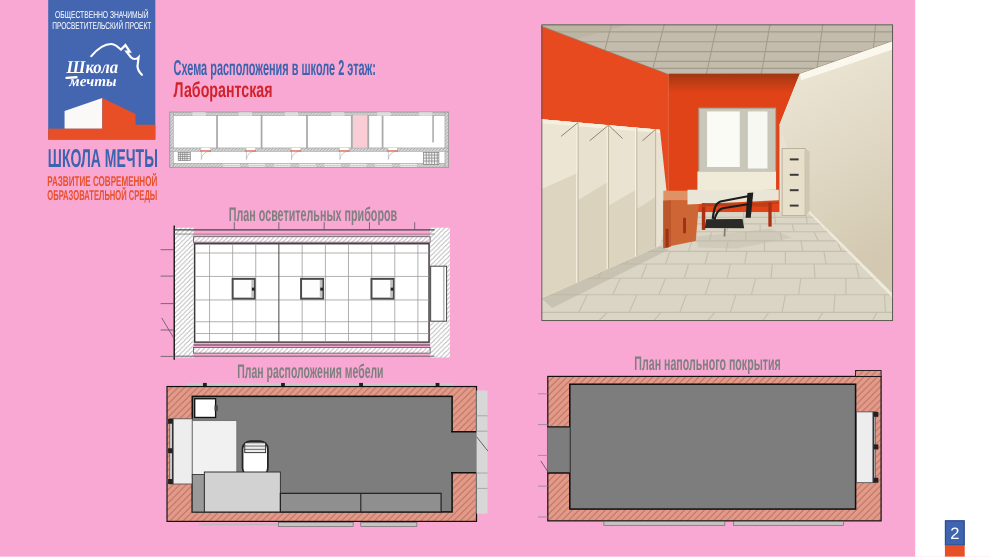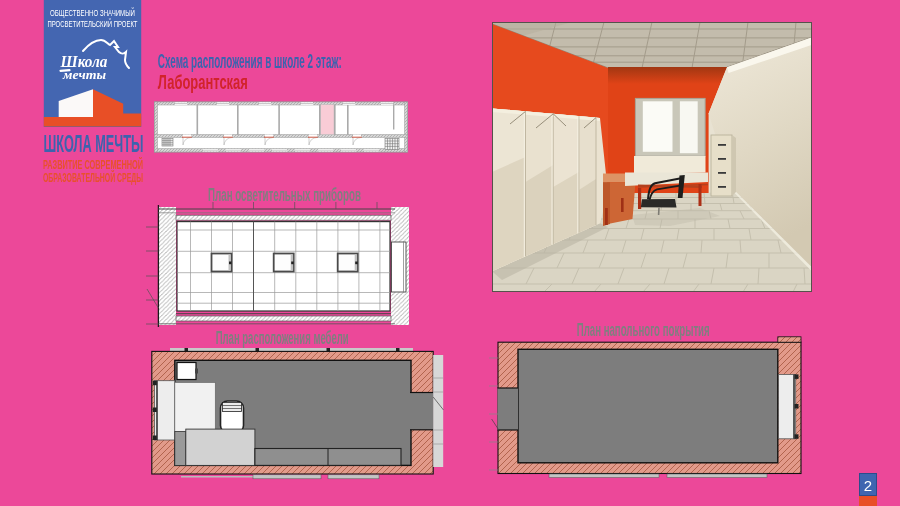--- a/index.html
+++ b/index.html
@@ -1,16 +1,16 @@
 <!DOCTYPE html>
 <html><head>
 <meta charset="utf-8">
 <style>
 html,body{margin:0;padding:0;background:#fff;width:900px;height:506px;overflow:hidden;}
-#page{position:absolute;left:0;top:0;width:900px;height:506px;background:#ec4899;font-family:"Liberation Sans",sans-serif;}
+#page{position:absolute;left:0;top:0;width:832px;height:506px;background:#f9a8d4;font-family:"Liberation Sans",sans-serif;}
 .abs{position:absolute;}
 </style>
 </head>
 <body>
 <div id="page">
 
 <svg class="abs" style="left:43px;top:0;" width="99" height="128" viewBox="0 0 99 128">
 
   <rect x="0.8" y="0" width="97.4" height="127" fill="#4466b1"></rect>
 

